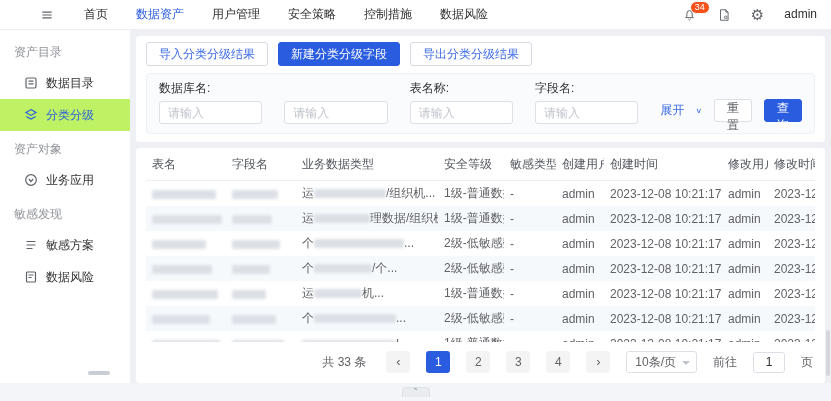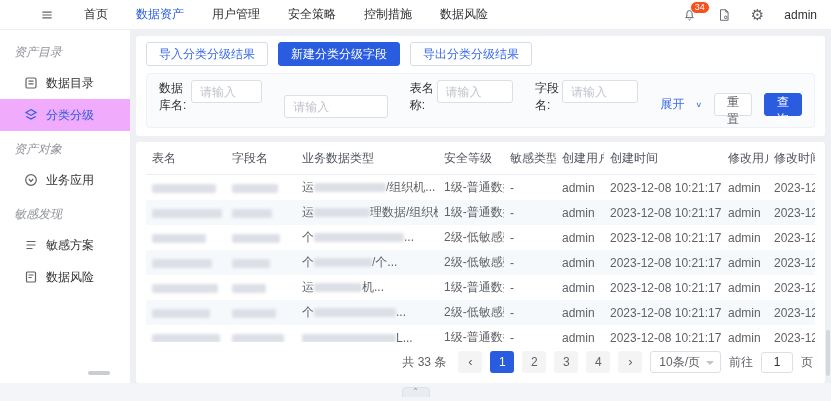--- a/index.html
+++ b/index.html
@@ -14,68 +14,68 @@
 
   
   .header{height:30px;background:#fff;display:flex;align-items:center;padding:0 14px;border-bottom:1px solid #eceef2;position:relative;z-index:2;}
   .logo{display:flex;align-items:center;gap:6px;}
   .logo svg{width:18px;height:18px;}
   .logo-text{font-size:13px;font-weight:bold;color:#1c1f24;letter-spacing:.5px;}
   .burger{margin-left:26px;display:flex;align-items:center;cursor:pointer;color:#5f6368;}
   .topnav{display:flex;align-items:center;margin-left:30px;gap:28px;}
   .topnav .nav-item{color:var(--txt);cursor:pointer;white-space:nowrap;}
   .topnav .nav-item.active{color:var(--accent);}
-  .header-right{margin-left:auto;display:flex;align-items:center;gap:20px;}
+  .header-right{margin-left:auto;display:flex;gap:20px;}
   .icon-btn{position:relative;display:flex;align-items:center;color:#5f6368;cursor:pointer;}
   .badge{position:absolute;top:-6px;left:8px;background:var(--badge);color:#fff;font-size:9px;line-height:11px;padding:0 4px;border-radius:7px;border:1px solid #fff;}
   .gear{font-size:15px;line-height:15px;color:#5f6368;}
   .username{color:var(--txt);cursor:pointer;}
 
   
   .layout{display:flex;height:353px;}
   .sidebar{width:130px;background:#fff;position:relative;flex:none;padding-top:4px;}
-  .sec-title{padding:10px 0 6px 14px;color:var(--txt3);font-style:italic;}
+  .sec-title{padding:10px 0 6px 14px;color:var(--txt3);}
   .side-item{height:32px;display:flex;align-items:center;gap:8px;padding-left:24px;color:var(--txt);cursor:pointer;}
   .side-item svg{width:14px;height:14px;color:#5f6368;flex:none;}
-  .side-item.active{background:#f0abfc;color:var(--accent);}
+  .side-item.active{background:#bef264;color:var(--accent);}
   .side-item.active svg{color:var(--accent);}
   .h-scroll-thumb{position:absolute;left:88px;bottom:8px;width:22px;height:4px;border-radius:2px;background:#c9cdd4;cursor:pointer;}
 
   .content{flex:1;background:#eef0f4;padding:6px 6px 0 6px;display:flex;flex-direction:column;gap:6px;min-width:0;}
   .card{background:#fff;border-radius:3px;}
   .card1{padding:6px 10px 8px;}
   .card2{flex:1;padding:0 10px;display:flex;flex-direction:column;overflow:hidden;}
 
   
   .toolbar{display:flex;gap:10px;margin-bottom:7px;}
   .btn{height:24px;padding:0 12px;border-radius:3px;border:1px solid var(--border);background:#fff;font-size:12px;cursor:pointer;font-family:inherit;color:var(--txt2);}
   .btn.primary{background:var(--accent);border-color:var(--accent);color:#fff;}
   .btn.ghost-blue{color:var(--link);border-color:#d7dbe3;}
 
   
   .filter-panel{background:#fafbfd;border:1px solid #eef1f6;border-radius:4px;padding:6px 12px 9px;display:flex;align-items:flex-end;gap:22px;}
-  .f-field{display:flex;flex-direction:row;width:128px;}
+  .f-field{display:flex;flex-direction:column;width:128px;}
   .f-label{color:var(--txt);margin-bottom:4px;}
   .f-input{height:23px;border:1px solid var(--border);border-radius:3px;padding:0 8px;font-size:12px;font-family:inherit;color:var(--txt);width:100%;background:#fff;}
   .f-input::placeholder{color:#c0c4cc;}
   .f-actions{margin-left:auto;display:flex;align-items:center;gap:12px;padding-bottom:2px;}
   .expand-link{color:var(--link);display:flex;align-items:center;gap:11px;white-space:nowrap;}
   .caret{font-size:9px;transform:scaleY(.8);}
   .f-actions .btn{height:23px;}
 
   
   .table-wrap{height:206px;overflow:hidden;}
   table{width:100%;border-collapse:collapse;table-layout:fixed;font-size:12px;}
   th{color:#50555c;text-align:left;font-weight:normal;padding:8px 6px 7px;border-bottom:1px solid var(--line);background:#fff;white-space:nowrap;overflow:hidden;}
   td{padding:4px 6px;color:var(--txt2);white-space:nowrap;overflow:hidden;height:22px;}
   tbody tr:nth-child(even){background:#f6f9fc;}
   .blur{display:inline-block;height:9px;background:#dce0e6;border-radius:2px;filter:blur(1.5px);vertical-align:middle;}
 
   
-  .pagination{display:flex;align-items:center;justify-content:flex-end;gap:8px;padding:9px 2px 10px;color:var(--txt2);}
+  .pagination{display:flex;align-items:center;justify-content:flex-end;gap:16px;padding:9px 2px 10px;color:var(--txt2);}
   .pg-total{margin-right:4px;}
   .pg-btn{min-width:24px;height:22px;line-height:22px;text-align:center;background:#f4f4f5;border-radius:3px;color:var(--txt2);cursor:pointer;padding:0 4px;}
   .pg-btn.active{background:var(--accent);color:#fff;}
   .pg-arrow{font-size:13px;}
   .pg-size{position:relative;border:1px solid var(--border);border-radius:3px;height:22px;line-height:20px;padding:0 20px 0 8px;background:#fff;cursor:pointer;color:var(--txt2);}
   .pg-size .dd{position:absolute;right:6px;top:9px;width:0;height:0;border-left:4px solid transparent;border-right:4px solid transparent;border-top:4px solid #c0c4cc;}
   .pg-goto-input{width:32px;height:21px;border:1px solid var(--border);border-radius:3px;text-align:center;font-size:12px;font-family:inherit;color:var(--txt);}
 
   
   .footer-strip{height:18px;position:relative;}

